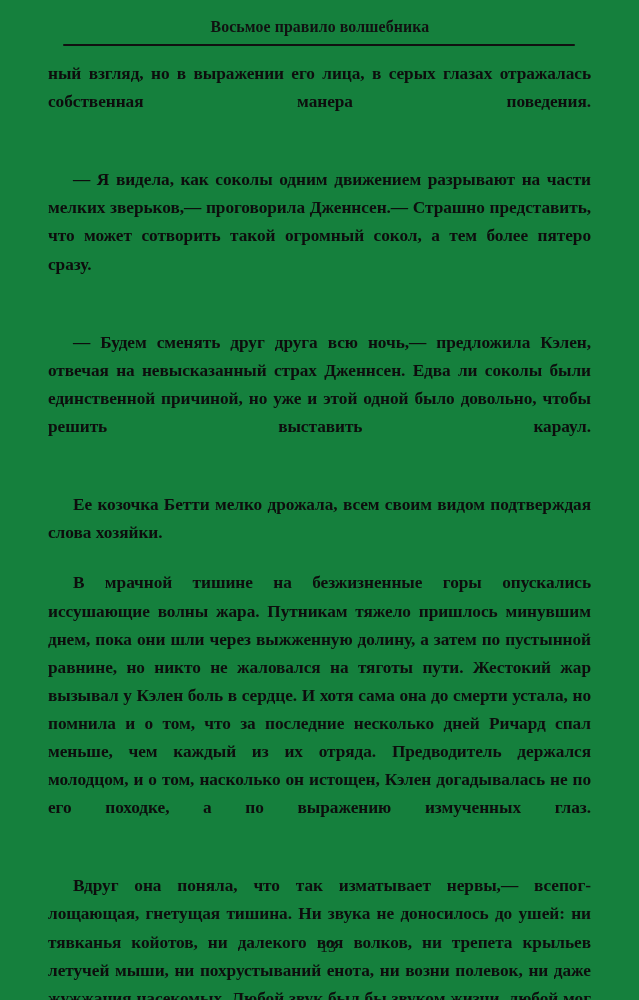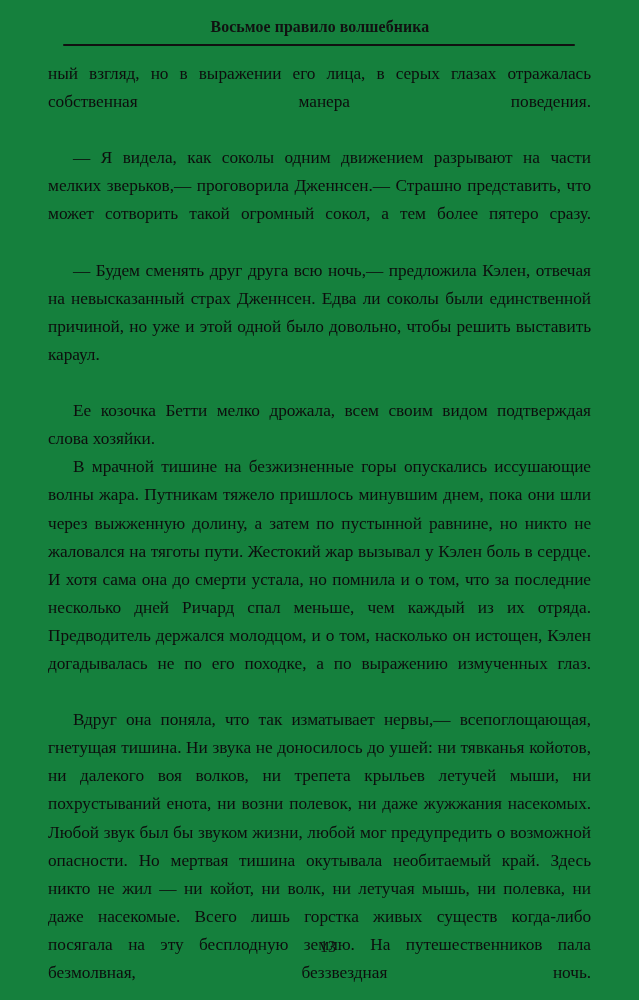--- a/index.html
+++ b/index.html
@@ -52,32 +52,33 @@
   
   .textblock {
     position: absolute;
     left: 48px;
     top: 60px;
     width: 543px;
   }
   .para {
     margin: 0;
     font-size: 17.3px;
-    font-weight: 400;
+    font-weight: 700;
     line-height: 28.1px;
     text-align: justify;
     text-justify: inter-word;
     color: #0d0d0d;
     letter-spacing: -0.05px;
     word-spacing: 0.2px;
     hyphens: manual;
     -webkit-hyphens: manual;
   }
   .para.indent {
     text-indent: 25px;
+    margin-top: 22px;
   }
   .para.flush {
     text-indent: 0;
   }
   
   .para.lastline-justify:after {
     content: "";
     display: inline-block;
     width: 100%;
   }

